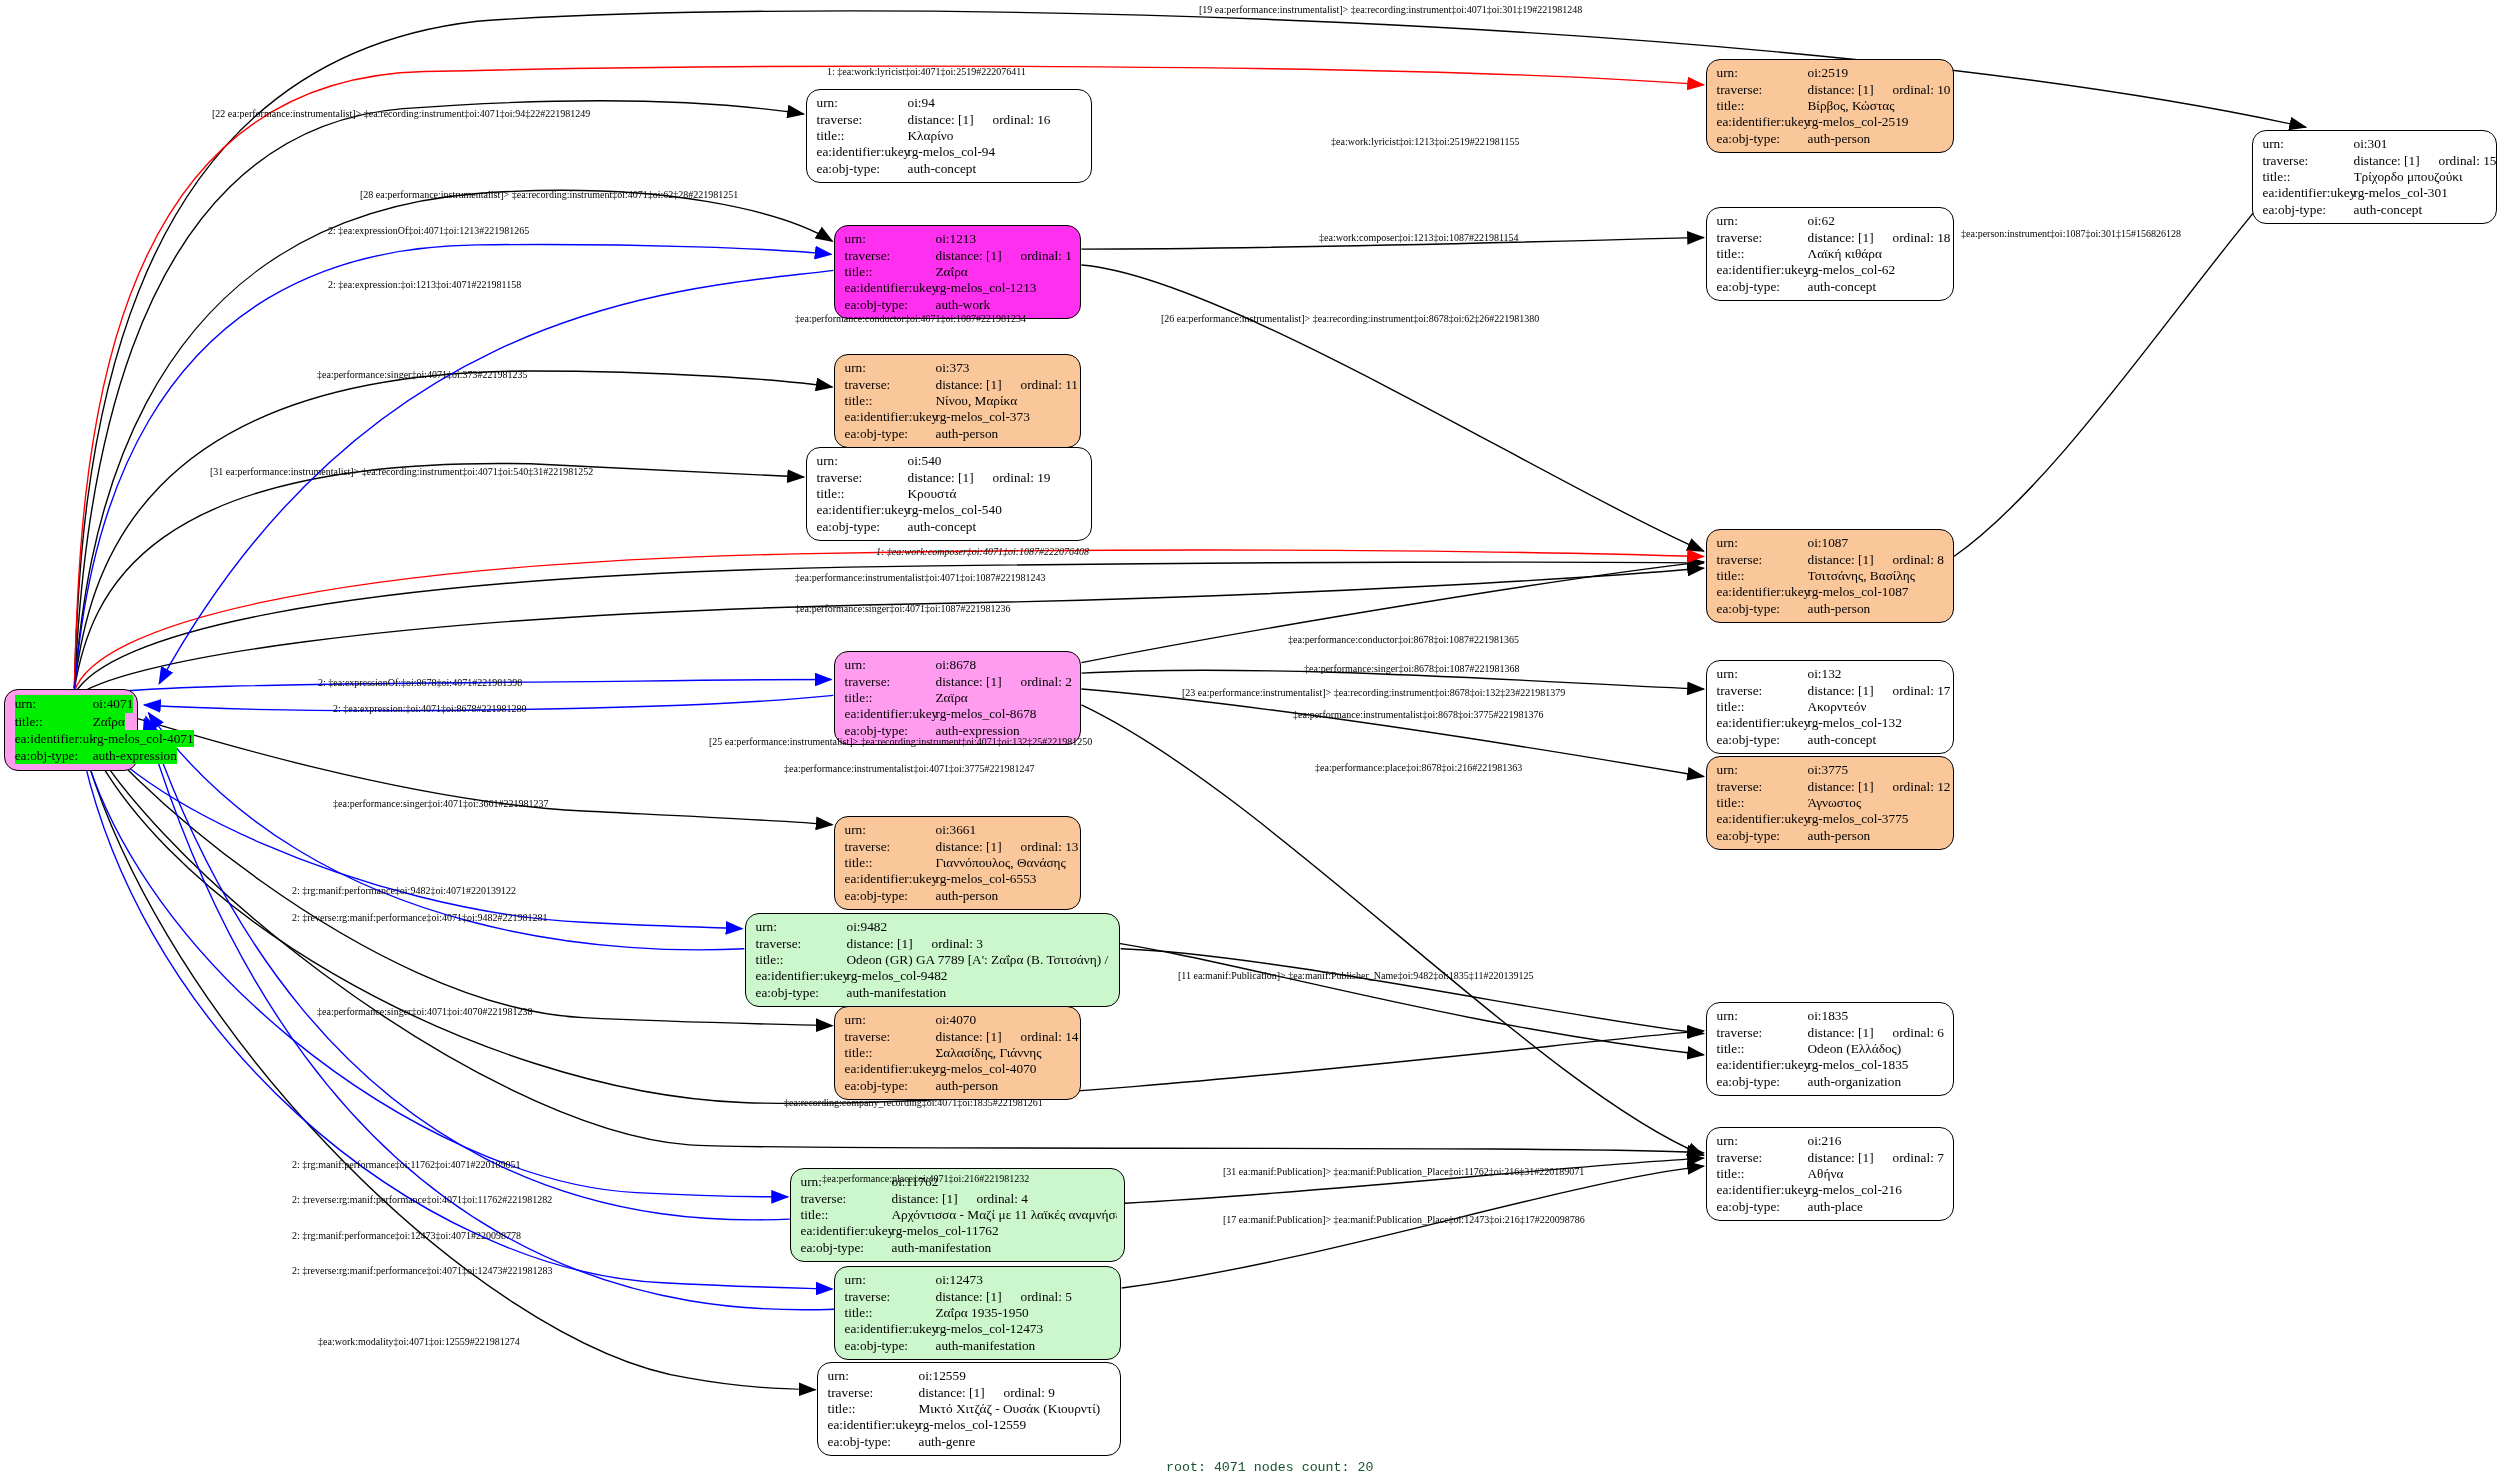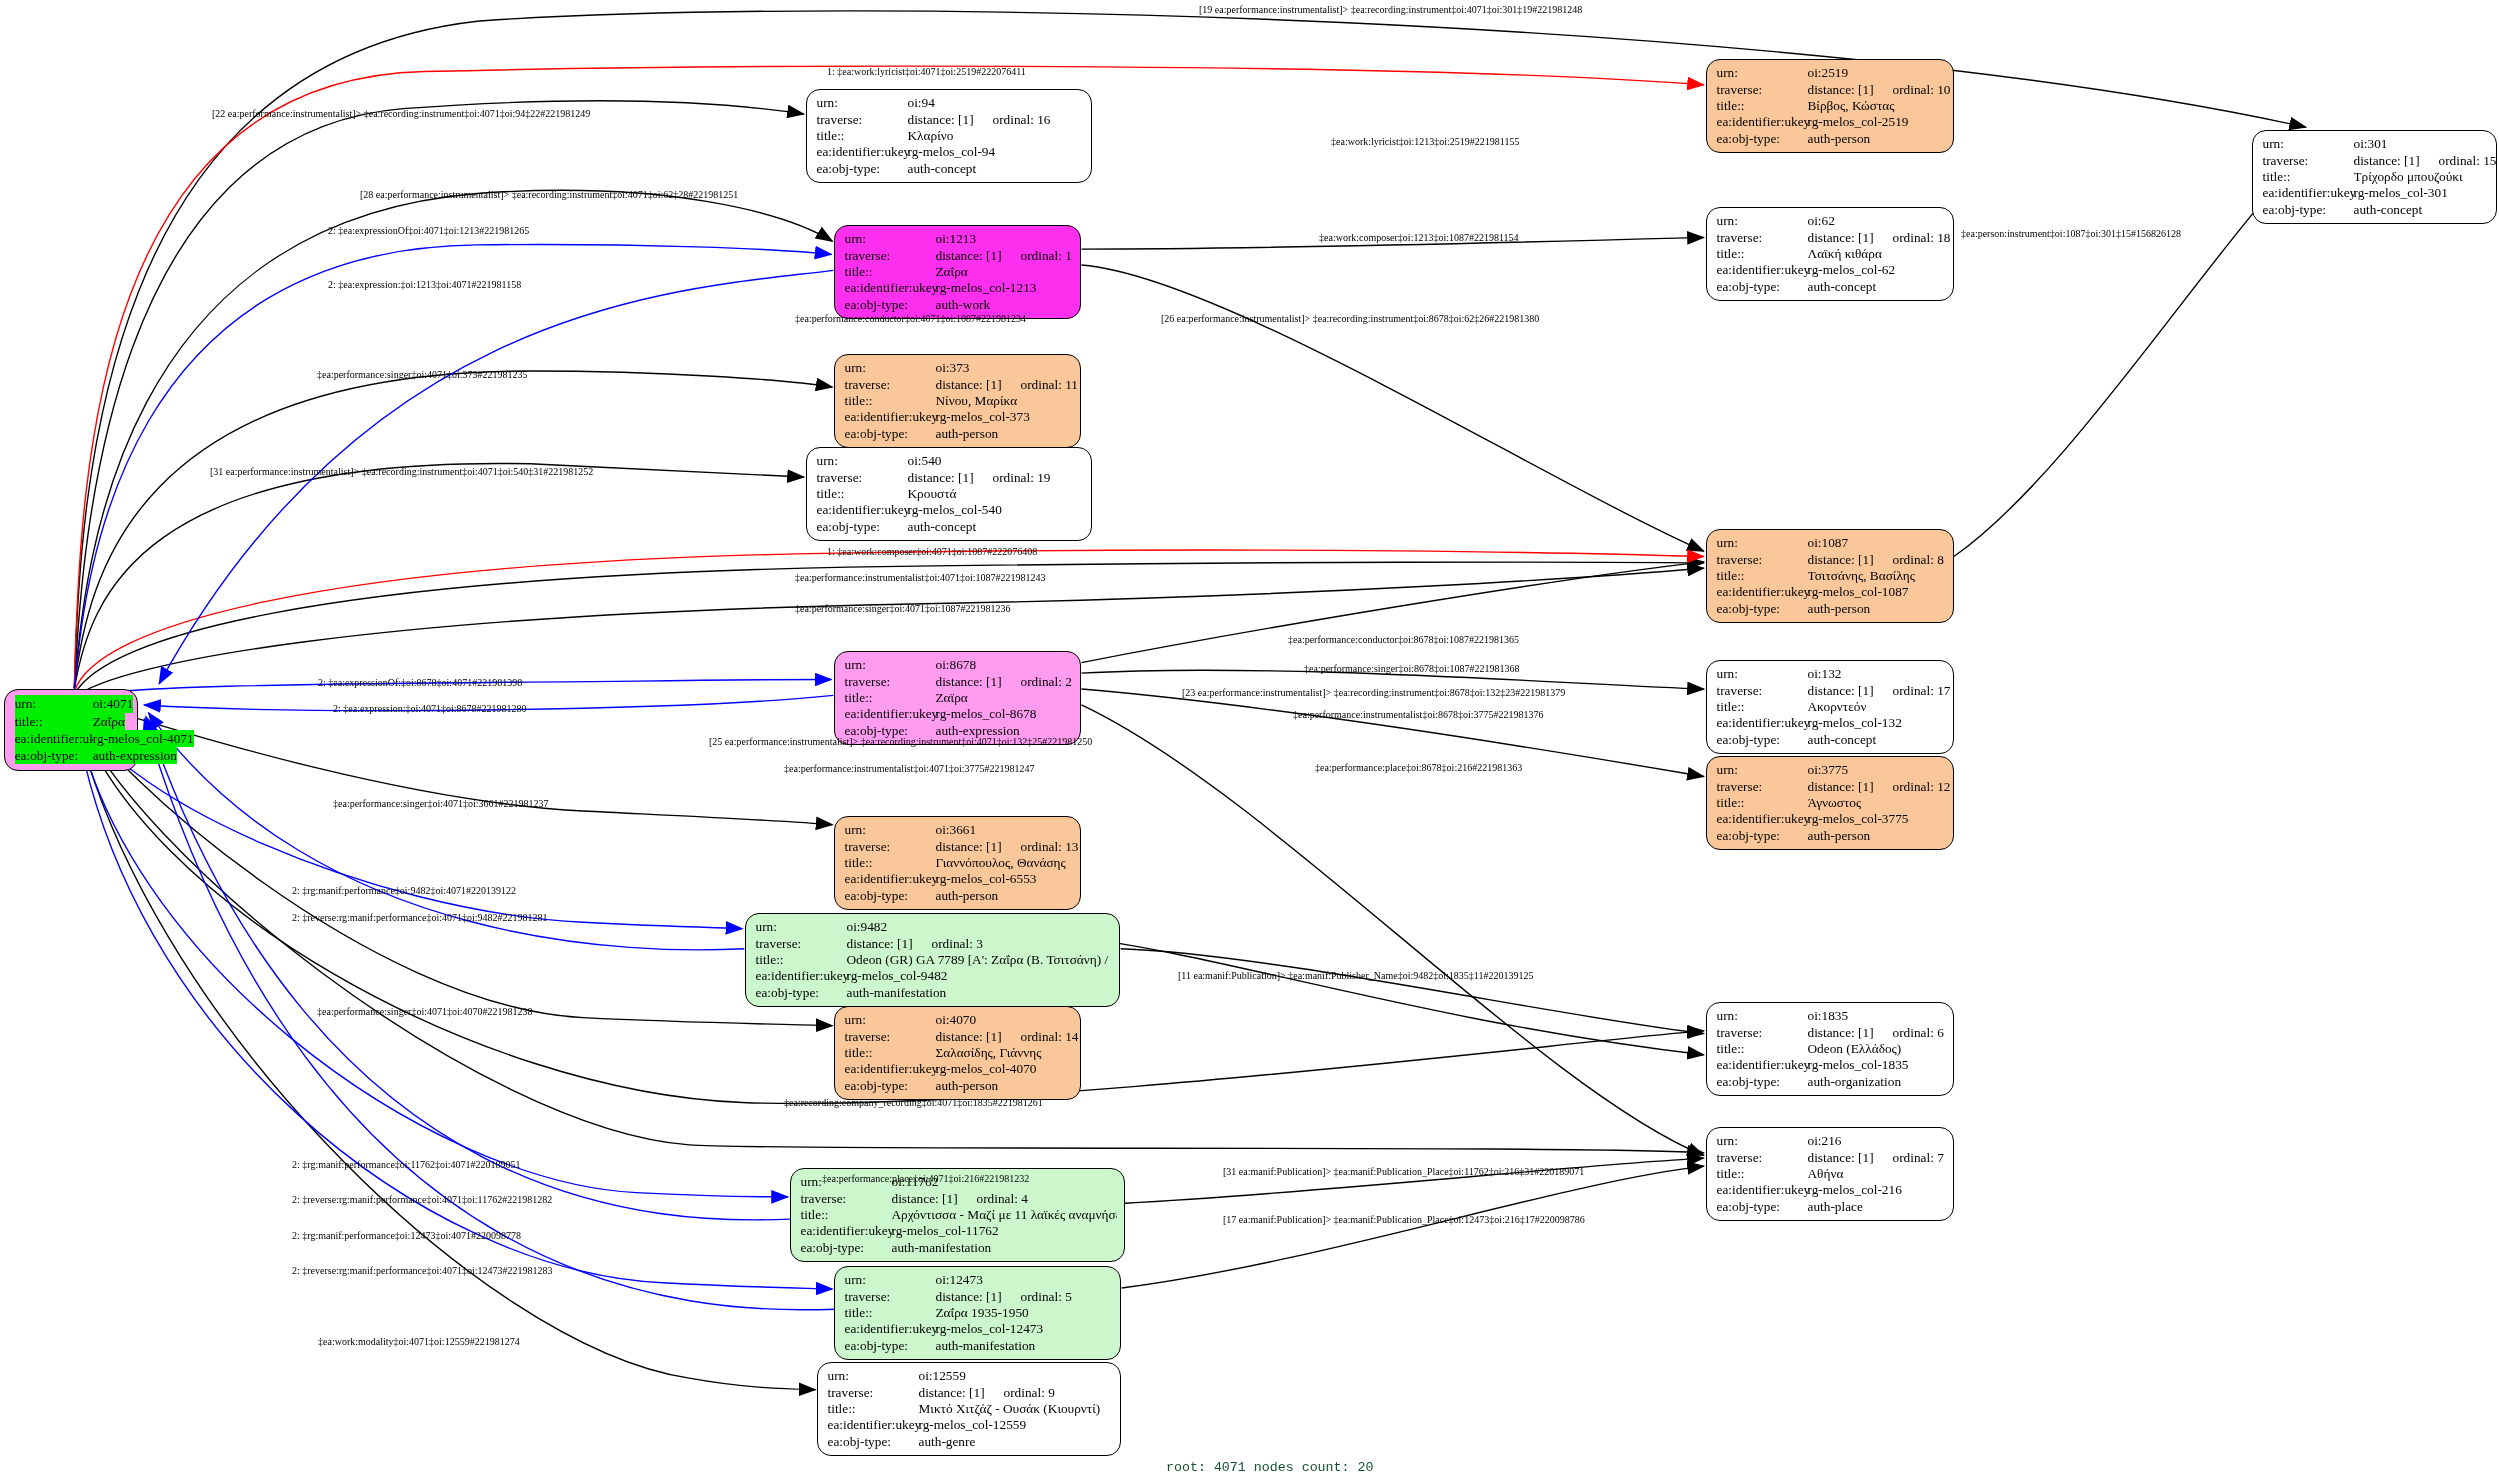--- a/index.html
+++ b/index.html
@@ -530,21 +530,21 @@
       <div class="elabel" style="left: 1331px; top: 112px; margin-top: 24px;">‡ea:work:lyricist‡oi:1213‡oi:2519#221981155</div>
       <div class="elabel" style="left: 360px; top: 189px;">[28 ea:performance:instrumentalist]&gt; ‡ea:recording:instrument‡oi:4071‡oi:62‡28#221981251</div>
       <div class="elabel" style="left: 328px; top: 225px;">2: ‡ea:expressionOf‡oi:4071‡oi:1213#221981265</div>
       <div class="elabel" style="left: 1319px; top: 232px;">‡ea:work:composer‡oi:1213‡oi:1087#221981154</div>
       <div class="elabel" style="left: 328px; top: 279px;">2: ‡ea:expression:‡oi:1213‡oi:4071#221981158</div>
       <div class="elabel" style="left: 795px; top: 313px;">‡ea:performance:conductor‡oi:4071‡oi:1087#221981234</div>
       <div class="elabel" style="left: 1161px; top: 313px;">[26 ea:performance:instrumentalist]&gt; ‡ea:recording:instrument‡oi:8678‡oi:62‡26#221981380</div>
       <div class="elabel" style="left: 1961px; top: 228px;">‡ea:person:instrument‡oi:1087‡oi:301‡15#156826128</div>
       <div class="elabel" style="left: 317px; top: 369px;">‡ea:performance:singer‡oi:4071‡oi:373#221981235</div>
       <div class="elabel" style="left: 210px; top: 437px; margin-top: 29px;">[31 ea:performance:instrumentalist]&gt; ‡ea:recording:instrument‡oi:4071‡oi:540‡31#221981252</div>
-      <div class="elabel" style="left: 827px; top: 546px;">1: ‡ea:work:composer‡oi:4071‡oi:1087#222076408</div>
+      <div class="elabel" style="left: 876px; top: 546px; font-style: italic;">1: ‡ea:work:composer‡oi:4071‡oi:1087#222076408</div>
       <div class="elabel" style="left: 795px; top: 572px;">‡ea:performance:instrumentalist‡oi:4071‡oi:1087#221981243</div>
       <div class="elabel" style="left: 795px; top: 603px;">‡ea:performance:singer‡oi:4071‡oi:1087#221981236</div>
       <div class="elabel" style="left: 1288px; top: 634px;">‡ea:performance:conductor‡oi:8678‡oi:1087#221981365</div>
       <div class="elabel" style="left: 318px; top: 677px;">2: ‡ea:expressionOf:‡oi:8678‡oi:4071#221981398</div>
       <div class="elabel" style="left: 1304px; top: 663px;">‡ea:performance:singer‡oi:8678‡oi:1087#221981368</div>
       <div class="elabel" style="left: 1182px; top: 687px;">[23 ea:performance:instrumentalist]&gt; ‡ea:recording:instrument‡oi:8678‡oi:132‡23#221981379</div>
       <div class="elabel" style="left: 333px; top: 703px;">2: ‡ea:expression:‡oi:4071‡oi:8678#221981280</div>
       <div class="elabel" style="left: 1293px; top: 709px;">‡ea:performance:instrumentalist‡oi:8678‡oi:3775#221981376</div>
       <div class="elabel" style="left: 709px; top: 736px;">[25 ea:performance:instrumentalist]&gt; ‡ea:recording:instrument‡oi:4071‡oi:132‡25#221981250</div>
       <div class="elabel" style="left: 784px; top: 763px;">‡ea:performance:instrumentalist‡oi:4071‡oi:3775#221981247</div>

